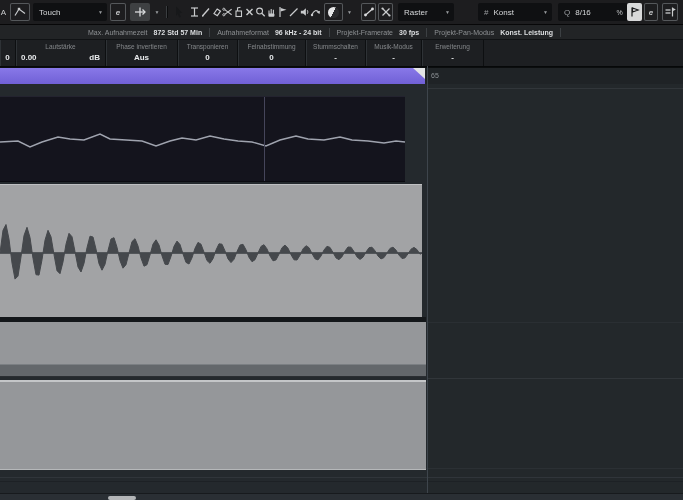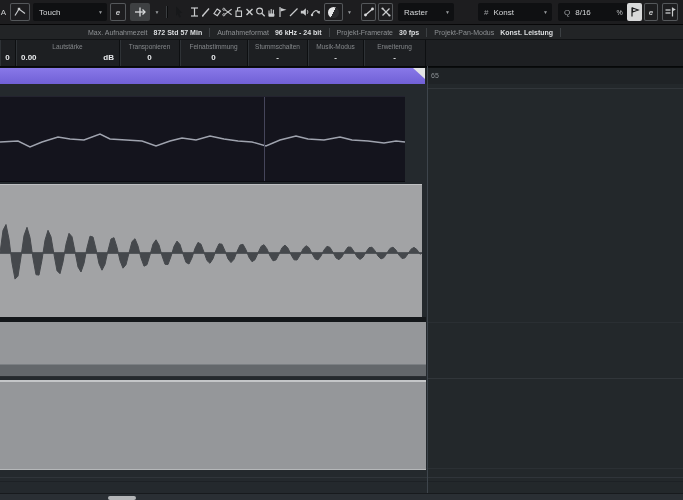--- a/index.html
+++ b/index.html
@@ -264,26 +264,30 @@
       <span class="st-label">Projekt-Pan-Modus</span>
       <span class="st-value">Konst. Leistung</span>
     </div>
     <span class="st-div"></span>
   </div>
 
   <div class="infoline">
     <div class="col" style="width:16px">
       <div class="val">0</div>
     </div>
-    <div class="col" style="width:104px">
+    <div class="col" style="width:90px">
       <div class="hd">Lautstärke</div>
       <div class="val split">
         <span>0.00</span>
         <span>dB</span>
       </div>
+    </div>
+    <div class="col" style="width:72px">
+      <div class="hd">Phase invertieren</div>
+      <div class="val">Aus</div>
     </div>
     <div class="col" style="width:60px">
       <div class="hd">Transponieren</div>
       <div class="val">0</div>
     </div>
     <div class="col" style="width:68px">
       <div class="hd">Feinabstimmung</div>
       <div class="val">0</div>
     </div>
     <div class="col" style="width:60px">

